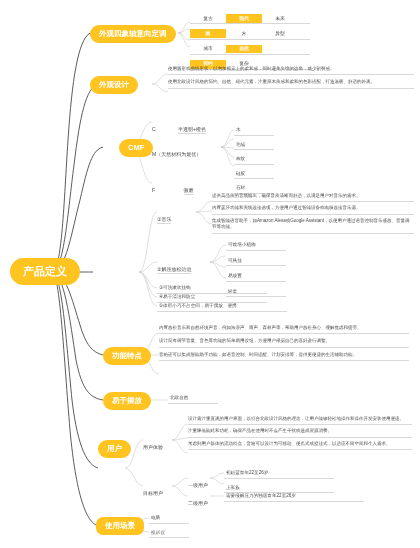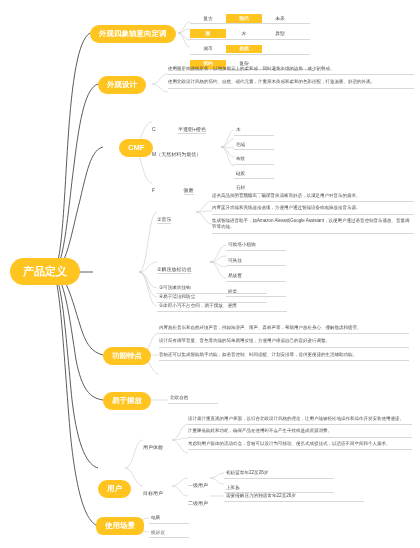--- a/index.html
+++ b/index.html
@@ -182,21 +182,21 @@
     <div class="quad-row" style="margin-top:5px;">
       <span class="chip cell">城市</span>
       <span class="chip sel cell">自然</span>
     </div>
     <div class="quad-row" style="margin-top:5px;">
       <span class="chip sel cell">简约</span>
       <span class="chip cell">复杂</span>
     </div>
   </div>
 
-  <div class="node pill l1" style="left:98px; top:76px;">外观设计</div>
+  <div class="node pill l1" style="left:90px; top:76px;">外观设计</div>
 
   <div class="node" style="left:168px; top:66px; width:246px;">
     <div class="para">使用圆形或曲线形状，以增加视觉上的柔和感，同时避免尖锐的边角，减少割裂感。</div>
     <div class="para" style="margin-top:4px;">使用北欧设计风格的简约、自然、现代元素，注重原木质感和柔和的色彩搭配，打造温暖、舒适的外观。</div>
   </div>
 
   <div class="node pill l1" style="left:119px; top:139px;">CMF</div>
 
   <div class="node" style="left:152px; top:117px; width:80px;">
     <span class="label-mid">C</span>
@@ -256,21 +256,21 @@
     <div class="para">内置放松音乐和自然环境声音，例如海浪声、雨声、森林声等，帮助用户放松身心、缓解焦虑和疲劳。</div>
     <div class="para" style="margin-top:4px;">设计简有调节音量、音色等功能的简单易用按钮，方便用户根据自己的喜好进行调整。</div>
     <div class="para" style="margin-top:4px;">音箱还可以集成智能助手功能，如语音控制、时间提醒、计划安排等，提供更便捷的生活辅助功能。</div>
   </div>
 
   <div class="node pill l1" style="left:103px; top:392px;">易于摆放</div>
   <div class="node" style="left:168px; top:393px; width:50px;">
     <span class="txt">北欧自然</span>
   </div>
 
-  <div class="node pill l1" style="left:98px; top:480px;">用户</div>
+  <div class="node pill l1" style="left:98px; top:440px;">用户</div>
 
   <div class="node" style="left:143px; top:435px;">
     <span class="label-mid">用户体验</span>
   </div>
   <div class="node" style="left:188px; top:416px; width:224px;">
     <div class="para">设计需注重直观的用户界面，以符合北欧设计风格的理念，让用户能够轻松地操作和操作开发安装使用便捷。</div>
     <div class="para" style="margin-top:3px;">注重降低能耗和功耗，确保产品在使用时不会产生干扰或造成资源消费。</div>
     <div class="para" style="margin-top:3px;">考虑到用户群体的流动特点，音箱可以设计为可移动、便携式或壁挂式，以适应不同空间和个人需求。</div>
   </div>
 

